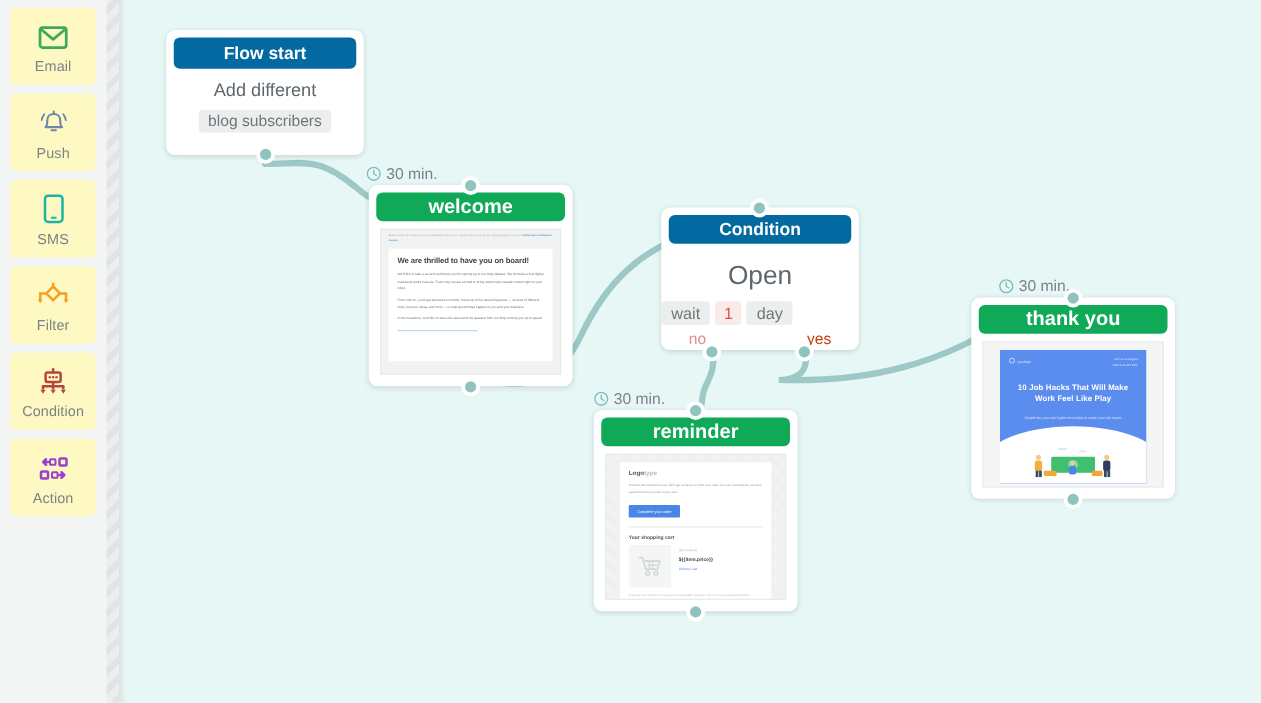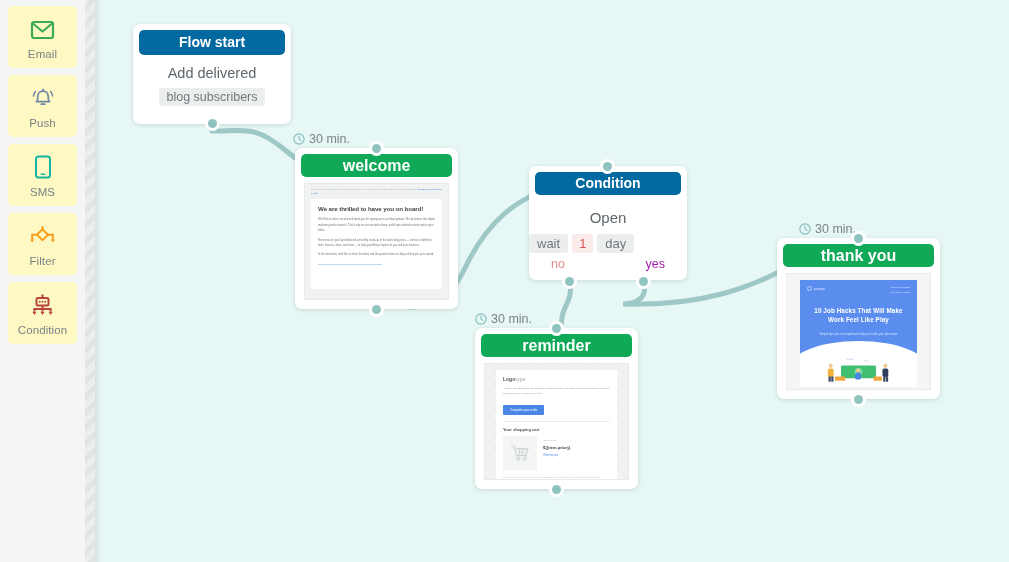--- a/index.html
+++ b/index.html
@@ -151,27 +151,27 @@
     background:#ffffff;z-index:8;
     display:flex;align-items:center;justify-content:center;
   }
   .dot::after{
     content:"";width:9px;height:9px;border-radius:50%;background:#8fc3c0;
   }
 
   
   #n-cond{left:434px;top:166px;width:158px;height:114px;}
   #n-cond .hdr{height:23px;line-height:23px;font-size:14px;}
-  .cond-open{text-align:center;font-size:15px;color:#5e676c;margin-top:14px;}
+  .cond-open{text-align:center;font-size:21px;color:#5e676c;margin-top:14px;}
   .cond-wait{display:flex;gap:4px;margin-top:8px;}
   .pill{background:#eceeed;color:#6f777c;font-size:13px;padding:2px 8px;border-radius:3px;}
   .pill.num{background:#fbeaea;color:#d9534f;padding:2px 7px;}
   .cond-branch{display:flex;justify-content:space-between;padding:4px 22px 0 22px;}
   .br-no{font-size:12.5px;color:#e38b88;}
-  .br-yes{font-size:12.5px;color:#a21caf;}
+  .br-yes{font-size:12.5px;color:#c2410c;}
 
   
   .delay{
     position:absolute;display:flex;align-items:center;gap:4px;
     font-size:12.5px;color:#7b8287;z-index:7;
   }
   .clock{width:12px;height:12px;}
 </style>
 </head>
 <body>
@@ -239,20 +239,33 @@
           <path d="M21.6 14.9 v2.6" stroke="#b8453f" stroke-width="2"></path>
           <path d="M13.5 14.9 v2.6" stroke="#b8453f" stroke-width="2"></path>
           <path d="M5.4 21 l-2.1-3.2h4.2z" fill="#b8453f"></path>
           <path d="M13.5 21 l-2.1-3.2h4.2z" fill="#b8453f"></path>
           <path d="M21.6 21 l-2.1-3.2h4.2z" fill="#b8453f"></path>
         </svg>
     </span>
     <span class="lb">Condition</span>
   </div>
 
+  <div class="tool" style="top:351px">
+    <span class="ic">
+      <svg width="28" height="22" viewBox="0 0 28 22">
+          <path d="M9.6 5.6 l-4 0 m0 0 l2.2-2.2 m-2.2 2.2 l2.2 2.2" stroke="#9b3fcf" stroke-width="2" fill="none" stroke-linecap="round" stroke-linejoin="round"></path>
+          <rect x="11" y="3.4" width="4.4" height="4.4" rx=".7" fill="none" stroke="#9b3fcf" stroke-width="1.6"></rect>
+          <rect x="18.6" y="2.8" width="5.6" height="5.6" rx="1" fill="none" stroke="#9b3fcf" stroke-width="2"></rect>
+          <rect x="3.8" y="13.2" width="5.6" height="5.6" rx="1" fill="none" stroke="#9b3fcf" stroke-width="2"></rect>
+          <rect x="12.6" y="13.8" width="4.4" height="4.4" rx=".7" fill="none" stroke="#9b3fcf" stroke-width="1.6"></rect>
+          <path d="M18.4 16 l4 0 m0 0 l-2.2-2.2 m2.2 2.2 l-2.2 2.2" stroke="#9b3fcf" stroke-width="2" fill="none" stroke-linecap="round" stroke-linejoin="round"></path>
+        </svg>
+    </span>
+    <span class="lb">Action</span>
+  </div>
 
 </div>
 
 <div id="stripe"></div>
 <div id="stripe-shadow"></div>
 
 <div id="canvas">
 
   <svg id="wires">
     <g fill="none" stroke="#9dc8c5" stroke-width="5" stroke-linecap="round">
@@ -263,21 +276,21 @@
 
       <path d="M475,283 C478,300 468,306 467,318 C466,330 462,334 462,346"></path>
 
       <path d="M549,283 C552,296 544,304 528,304 C600,306 660,292 720,250"></path>
     </g>
   </svg>
 
   <div id="n-start" class="node">
     <div class="hdr red">Flow start</div>
     <div class="body">
-      <div class="start-title">Add delivered</div>
+      <div class="start-title">Add different</div>
       <span class="start-tag">blog subscribers</span>
     </div>
   </div>
   <div class="dot" style="left:110px;top:116px"></div>
 
   <div class="delay" style="left:198px;top:132px">
     <svg class="clock" viewBox="0 0 14 14">
         <circle cx="7" cy="7" r="6" fill="none" stroke="#7fbdba" stroke-width="1.3"></circle>
         <path d="M7 3.6 V7 l2.4 1.6" fill="none" stroke="#7fbdba" stroke-width="1.3" stroke-linecap="round"></path>
       </svg>

